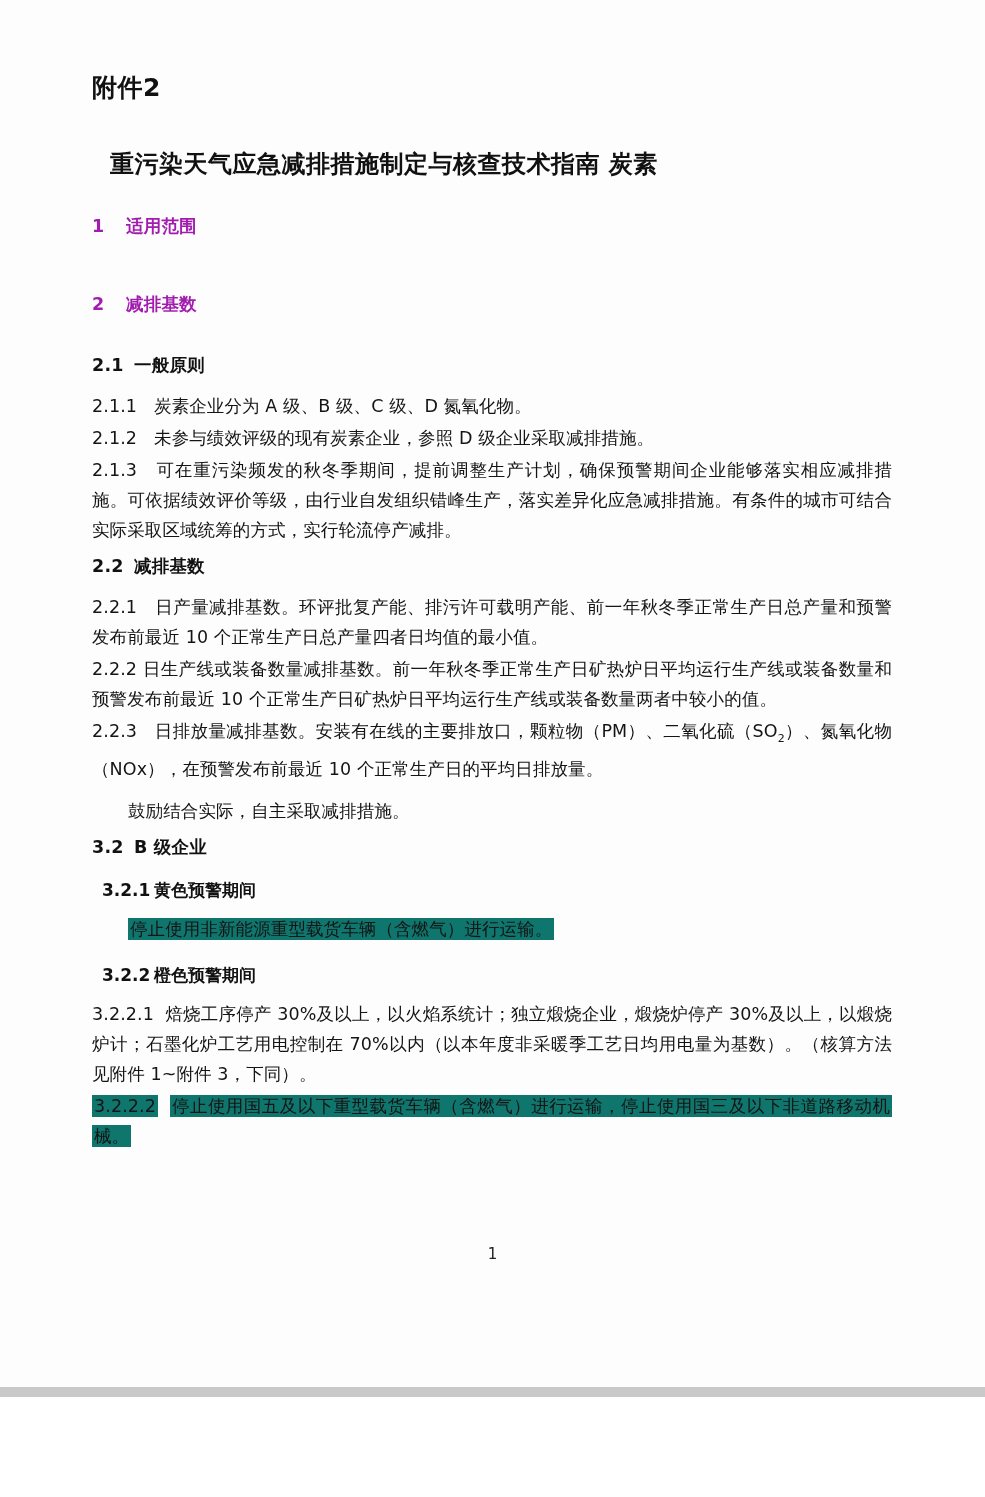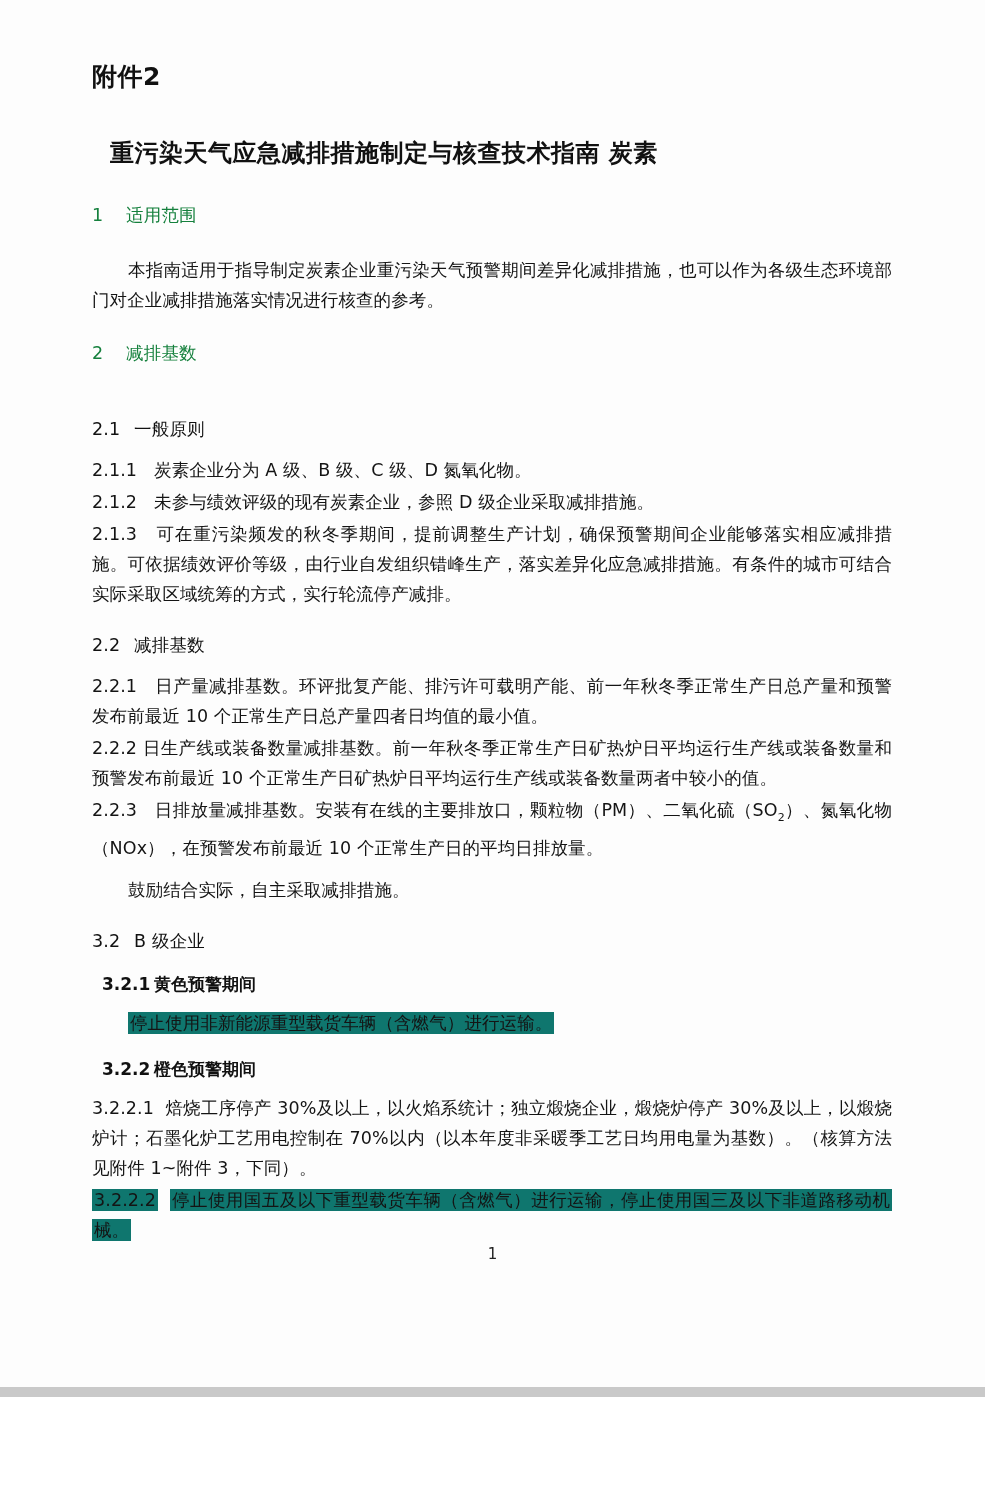--- a/index.html
+++ b/index.html
@@ -36,21 +36,21 @@
     position: absolute;
     left: 0;
     top: 1397px;
     width: 985px;
     height: 100px;
     background: #ffffff;
   }
   .content {
     position: absolute;
     left: 92px;
-    top: 60px;
+    top: 71px;
     width: 800px;
   }
   .attach-label {
     font-family: "DejaVu Sans", "Liberation Sans", sans-serif;
     font-size: 25px;
     font-weight: 700;
     letter-spacing: 0.5px;
     color: #111;
     margin: 0 0 44px 0;
   }
@@ -58,34 +58,34 @@
     font-family: "DejaVu Sans", "Liberation Sans", sans-serif;
     font-size: 24px;
     font-weight: 700;
     letter-spacing: 0.5px;
     color: #111;
     margin: 0 0 34px 0;
     padding-left: 18px;
   }
   .h1 {
     font-size: 17.5px;
-    font-weight: 400;
-    color: #15803d;
+    font-weight: 700;
+    color: #a21caf;
     margin: 26px 0 18px 0;
     letter-spacing: 0.2px;
   }
   .h1 .num {
     display: inline-block;
     min-width: 34px;
   }
   .h2 {
     font-size: 17.5px;
-    font-weight: 400;
-    color: #111;
-    margin: 24px 0 14px 0;
+    font-weight: 700;
+    color: #111;
+    margin: 9px 0 14px 0;
     letter-spacing: 0.2px;
   }
   .h2 .num {
     display: inline-block;
     min-width: 42px;
   }
   .h3 {
     font-size: 17px;
     font-weight: 700;
     color: #111;
@@ -140,21 +140,20 @@
   <div class="content">
 
     <div class="attach-label">附件2</div>
 
     <div class="doc-title">重污染天气应急减排措施制定与核查技术指南 炭素</div>
 
     <div class="h1">
       <span class="num">1</span><span>适用范围</span>
     </div>
     <div class="spacer-sm"></div>
-    <p class="body indent blockgap">本指南适用于指导制定炭素企业重污染天气预警期间差异化减排措施，也可以作为各级生态环境部门对企业减排措施落实情况进行核查的参考。</p>
 
     <div class="h1">
       <span class="num">2</span><span>减排基数</span>
     </div>
     <div class="spacer-sm"></div>
 
     <div class="h2">
       <span class="num">2.1</span><span>一般原则</span>
     </div>
     <p class="body tight">

